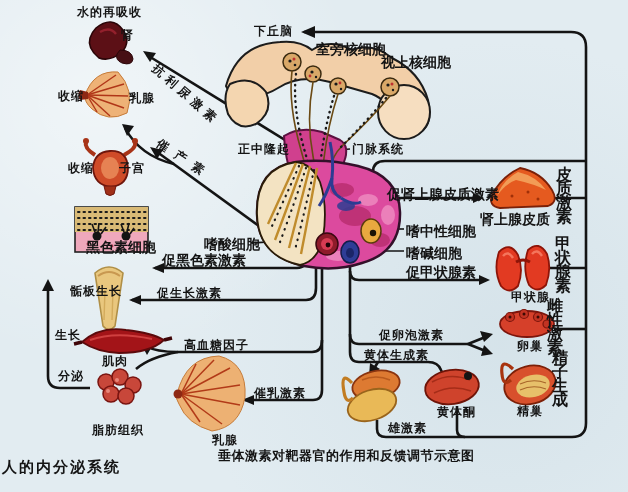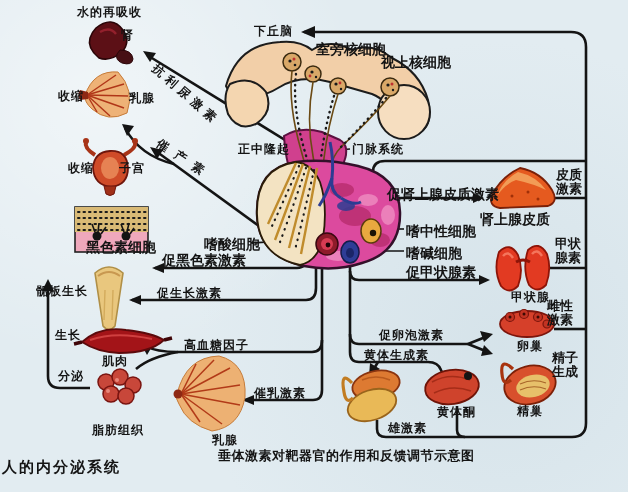--- a/index.html
+++ b/index.html
@@ -10,21 +10,21 @@
       radial-gradient(circle at 15% 20%, rgba(255,255,255,.5), rgba(255,255,255,0) 40%),
       radial-gradient(circle at 80% 70%, rgba(190,210,220,.35), rgba(190,210,220,0) 50%);
     font-family:"Liberation Sans","DejaVu Sans",sans-serif;
   }
   #art{position:absolute;left:0;top:0;}
   .lbl{
     position:absolute; font-weight:700; font-size:12px; color:#141414;
     white-space:nowrap; line-height:1.05; letter-spacing:1px;
   }
   .sm{font-size:14px;letter-spacing:0;}
-  .two{white-space:normal; width:28px; line-height:14px; letter-spacing:0; font-size:13px;}
+  .two{white-space:normal; width:28px; line-height:14px; letter-spacing:0; font-size:16px;}
   .rot{transform-origin:0 0;}
   .cap{font-size:13px; letter-spacing:.5px;}
   .big{font-size:15px; letter-spacing:2px;}
 </style>
 </head>
 <body>
 
 <div id="stage">
 
   <svg id="art" width="628" height="492" viewBox="0 0 628 492">
@@ -355,21 +355,21 @@
   <div class="lbl sm" style="left:406px;top:224px">嗜中性细胞</div>
   <div class="lbl sm" style="left:406px;top:246px">嗜碱细胞</div>
 
   <div class="lbl sm" style="left:387px;top:187px">促肾上腺皮质激素</div>
   <div class="lbl two" style="left:556px;top:168px">皮质激素</div>
   <div class="lbl sm" style="left:480px;top:212px">肾上腺皮质</div>
   <div class="lbl sm" style="left:406px;top:265px">促甲状腺素</div>
   <div class="lbl two" style="left:555px;top:237px">甲状腺素</div>
   <div class="lbl" style="left:511px;top:291px">甲状腺</div>
 
-  <div class="lbl" style="left:36px;top:285px">骺板生长</div>
+  <div class="lbl" style="left:70px;top:285px">骺板生长</div>
   <div class="lbl" style="left:157px;top:287px">促生长激素</div>
   <div class="lbl" style="left:55px;top:329px">生长</div>
   <div class="lbl" style="left:102px;top:355px">肌肉</div>
   <div class="lbl" style="left:184px;top:339px">高血糖因子</div>
   <div class="lbl" style="left:58px;top:370px">分泌</div>
   <div class="lbl" style="left:92px;top:424px">脂肪组织</div>
   <div class="lbl" style="left:254px;top:387px">催乳激素</div>
   <div class="lbl" style="left:212px;top:434px">乳腺</div>
 
   <div class="lbl" style="left:379px;top:329px">促卵泡激素</div>

